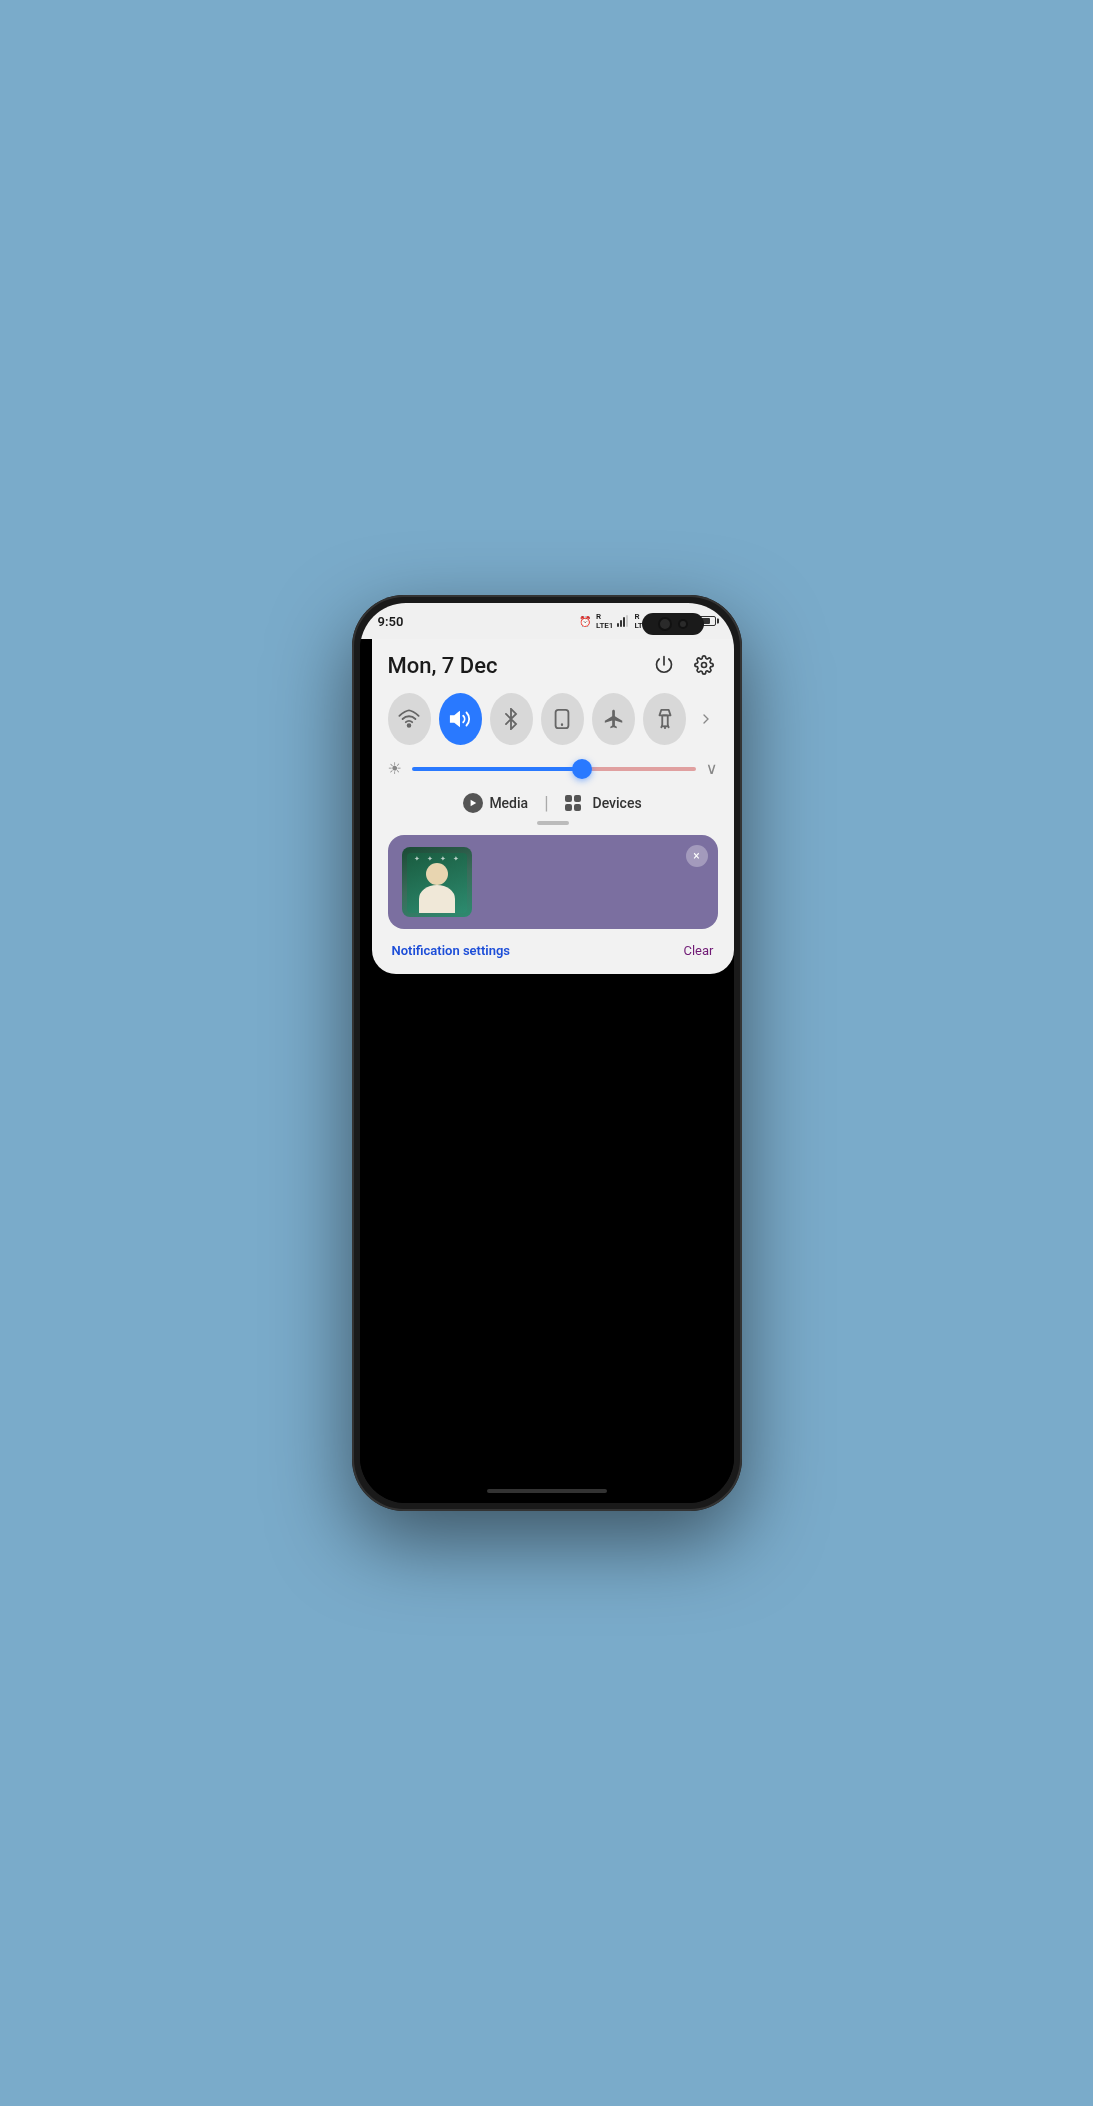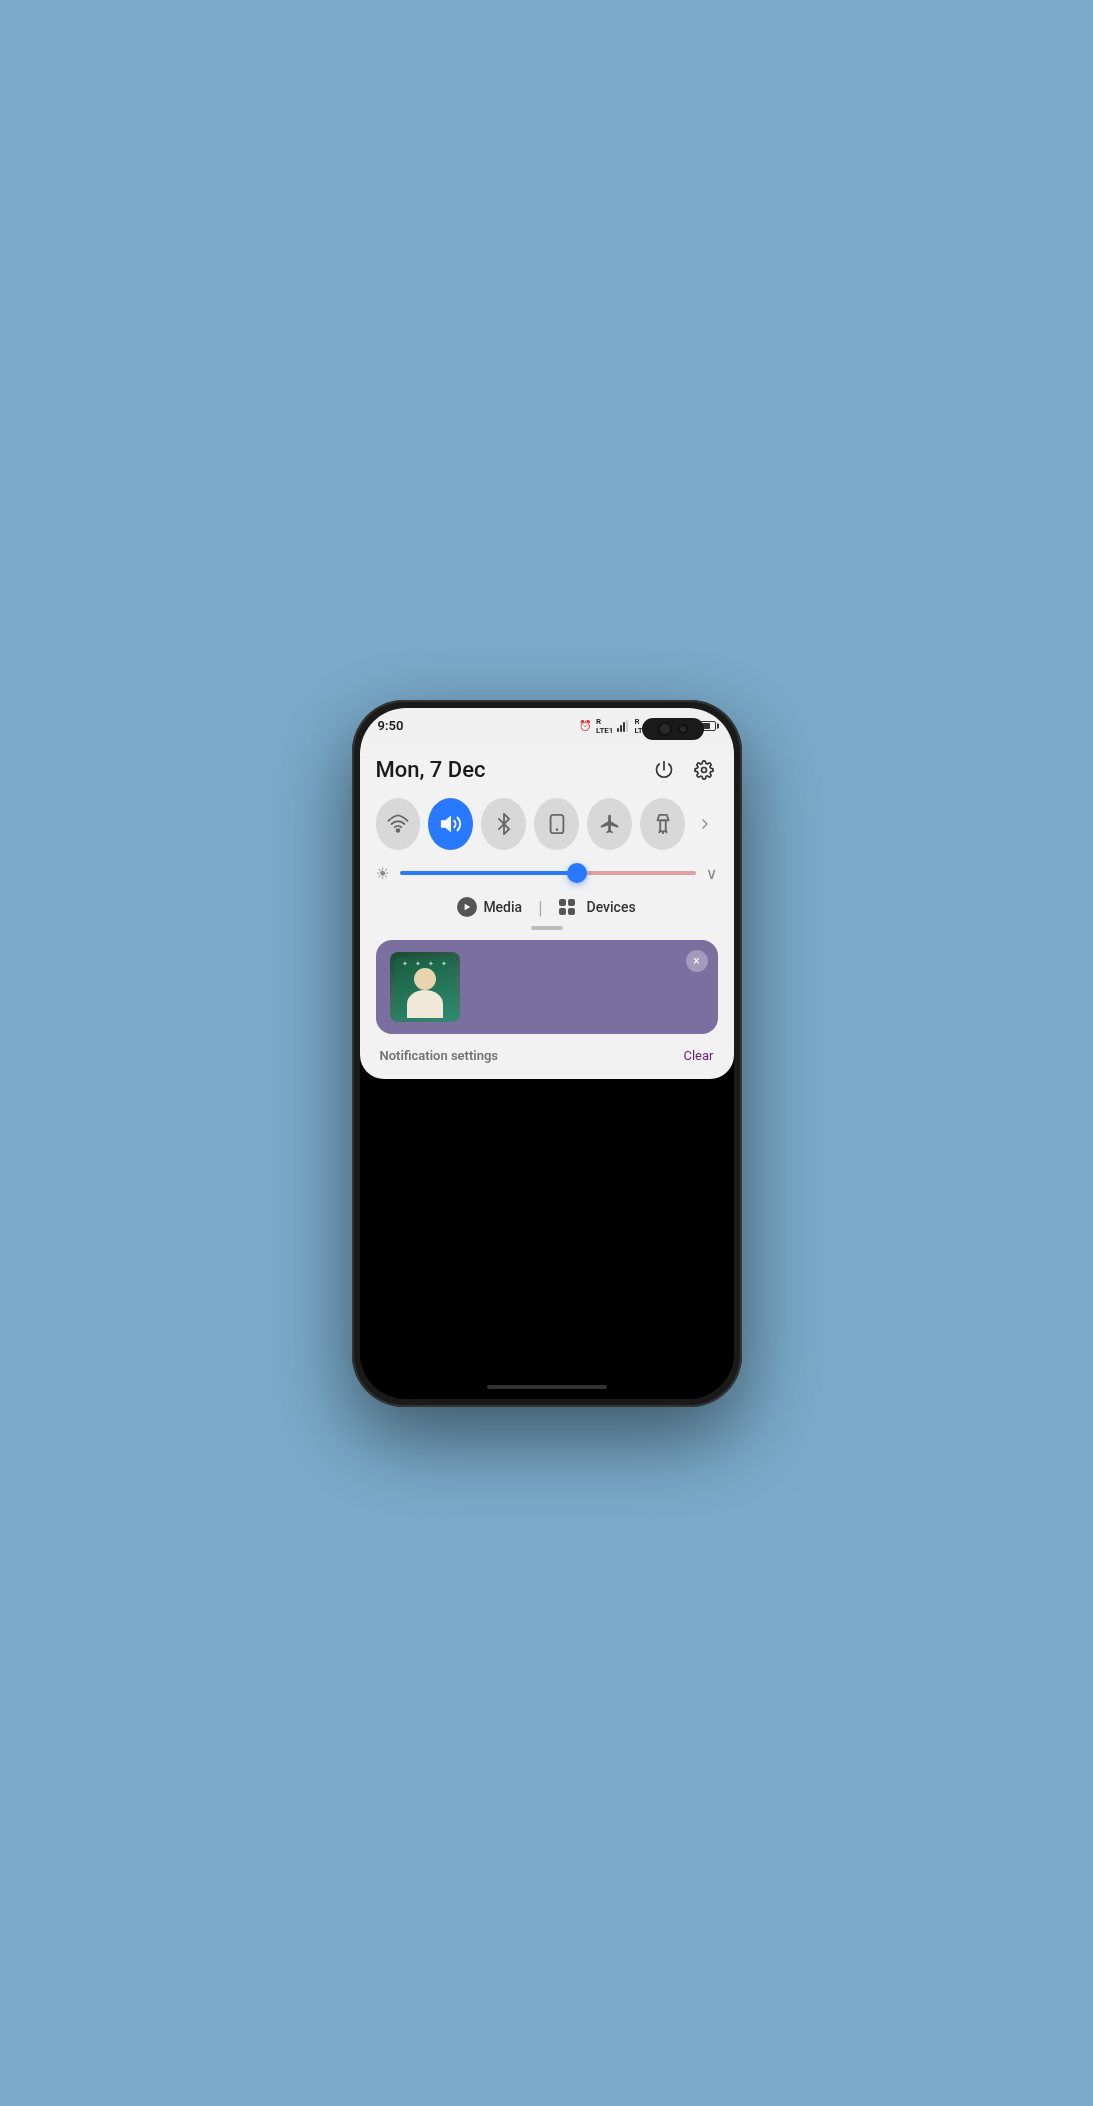--- a/index.html
+++ b/index.html
@@ -8,21 +8,21 @@
       background: #7aabca;
       display: flex;
       justify-content: center;
       align-items: center;
       min-height: 100vh;
       font-family: -apple-system, 'Segoe UI', Roboto, sans-serif;
     }
 
     .phone-outer {
       width: 390px;
-      height: 707px;
+      height: 916px;
       background: #1a1a1a;
       border-radius: 52px;
       position: relative;
       box-shadow: 0 30px 80px rgba(0,0,0,0.5), inset 0 0 0 2px #333;
       overflow: hidden;
     }
 
     
     .phone-outer::before {
       content: '';
@@ -111,21 +111,21 @@
       display: flex;
       align-items: center;
       gap: 4px;
       font-size: 10px;
       color: #1a1a1a;
     }
 
     .notification-panel {
       position: absolute;
       top: 36px;
-      left: 0;
+      left: 12px;
       right: 0;
       background: #f2f2f2;
       border-radius: 0 0 24px 24px;
       padding: 12px 16px 16px;
       z-index: 5;
     }
 
     .panel-header {
       display: flex;
       align-items: center;
@@ -401,21 +401,21 @@
     .notif-footer {
       display: flex;
       justify-content: space-between;
       align-items: center;
       padding: 6px 4px 0;
     }
 
     .notif-settings-btn {
       font-size: 13px;
       font-weight: 600;
-      color: #737373;
+      color: #1d4ed8;
       cursor: pointer;
     }
 
     .notif-clear-btn {
       font-size: 13px;
       color: #701a75;
       cursor: pointer;
     }
 
     

